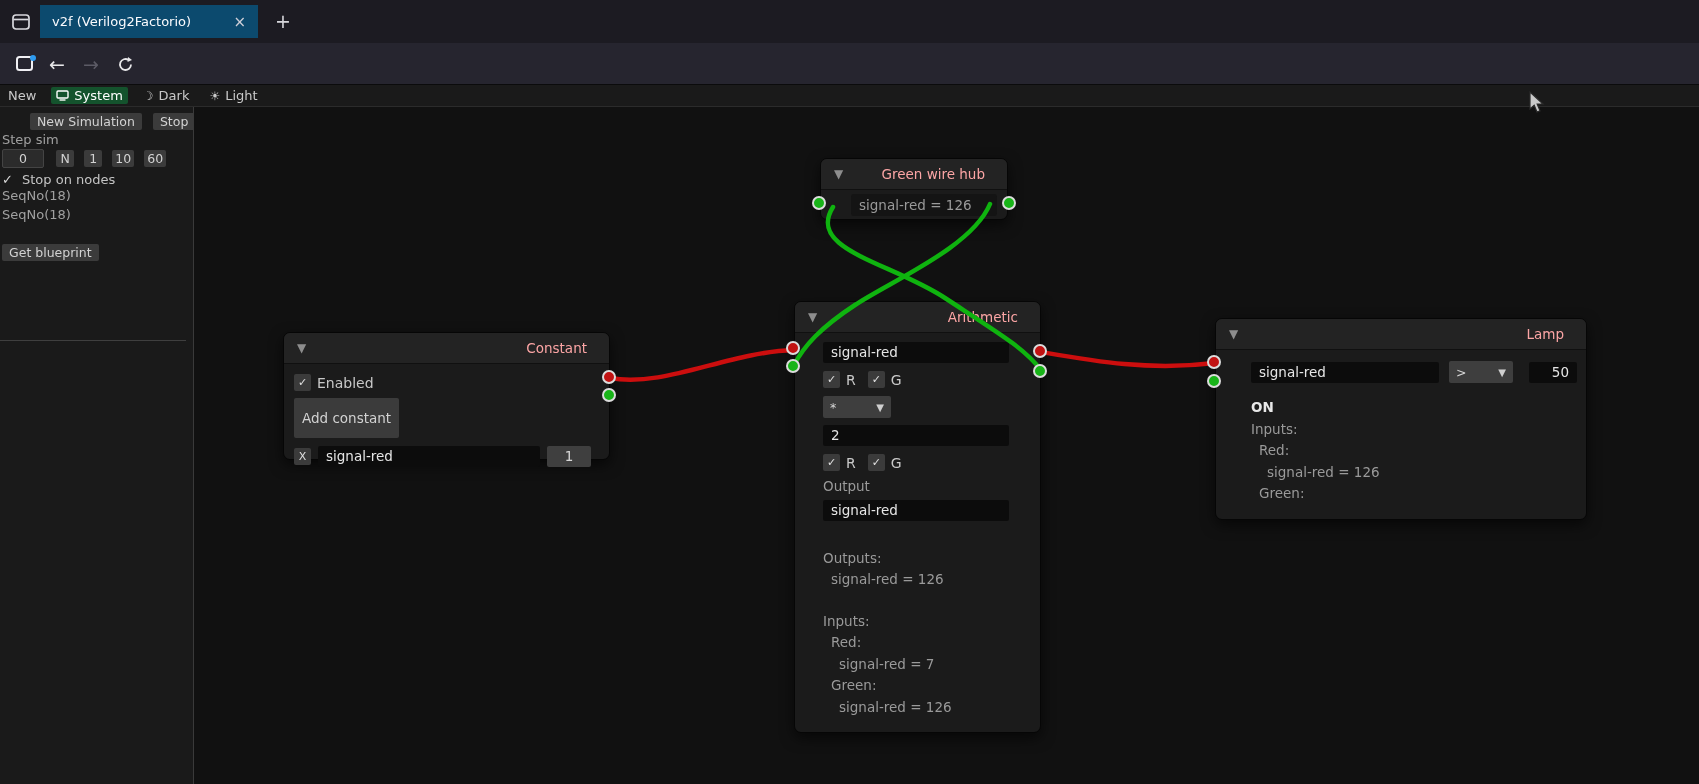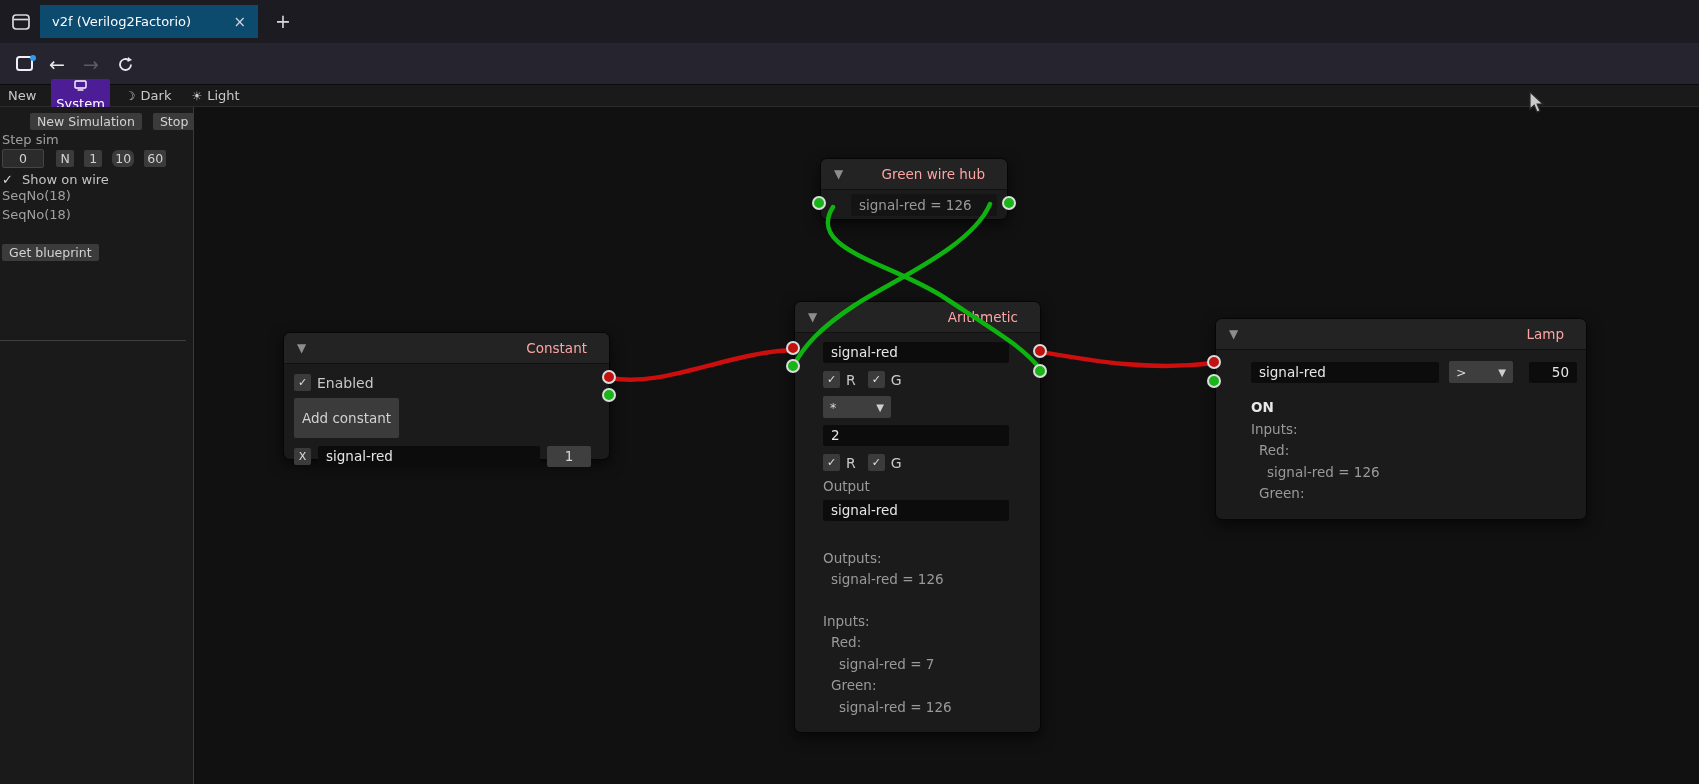--- a/index.html
+++ b/index.html
@@ -25,21 +25,21 @@
   .urlbar { position:absolute; left:238px; top:48px; width:1450px; height:31px; background:#1b1a22;
             border-radius:5px; display:flex; align-items:center; }
   .url-text { font-size:14px; color:#fbfbfe; margin-left:8px; }
   .url-path { color:#8f8f9d; }
 
   
   .appbar { position:absolute; left:0; top:85px; width:1699px; height:22px; background:#1a1a1a;
             border-bottom:1px solid #2b2b2b; display:flex; align-items:center; font-size:13px; color:#c9c9c9; }
   .appbar > * { margin-right:10px; }
   .appbtn { display:flex; align-items:center; gap:5px; padding:1px 5px; }
-  .appbtn.active { background:#4c1d95; color:#ffffff; border-radius:2px;flex-direction:column; }
+  .appbtn.active { background:#14532d; color:#ffffff; border-radius:2px; }
   .glyph { font-size:12px; }
 
   
   .sidebar { position:absolute; left:0; top:107px; width:193px; height:677px; background:#1a1a1a; }
   .vdivider { position:absolute; left:193px; top:107px; width:1px; height:677px; background:#3a3a3a; }
   .btn { display:inline-block; background:#3b3b3b; color:#d2d2d2; font-size:12.5px;
          padding:1px 7px; border-radius:2px; border:none; }
   .side-row { position:absolute; left:2px; white-space:nowrap; }
   .side-label { color:#a0a0a0; font-size:13px; }
   .stepbox { display:inline-block; width:42px; text-align:center; background:#2b2b2b;
@@ -140,26 +140,26 @@
   <div class="sidebar">
     <div class="side-row" style="top:4px;padding-left:28px;">
       <span class="btn">New Simulation</span>
       <span class="btn" style="margin-left:6px;">Stop</span>
     </div>
     <div class="side-row side-label" style="top:25px;">Step sim</div>
     <div class="side-row" style="top:41px;">
       <span class="stepbox">0</span>
       <span class="stepbtn" style="margin-left:7px;">N</span>
       <span class="stepbtn" style="margin-left:5px;">1</span>
-      <span class="stepbtn" style="margin-left:5px;border-radius:6px;">10</span>
+      <span class="stepbtn" style="margin-left:5px;">10</span>
       <span class="stepbtn" style="margin-left:5px;">60</span>
     </div>
     <div class="side-row" style="top:62px;">
       <span class="checkmark">✓</span>
-      <span style="color:#c4c4c4;font-size:13px;margin-left:4px;">Show on wire</span>
+      <span style="color:#c4c4c4;font-size:13px;margin-left:4px;">Stop on nodes</span>
     </div>
     <div class="side-row side-label" style="top:81px;">SeqNo(18)</div>
     <div class="side-row side-label" style="top:100px;">SeqNo(18)</div>
     <div class="hdivider"></div>
     <div class="side-row" style="top:135px;">
       <span class="btn">Get blueprint</span>
     </div>
   </div>
   <div class="vdivider"></div>
 

